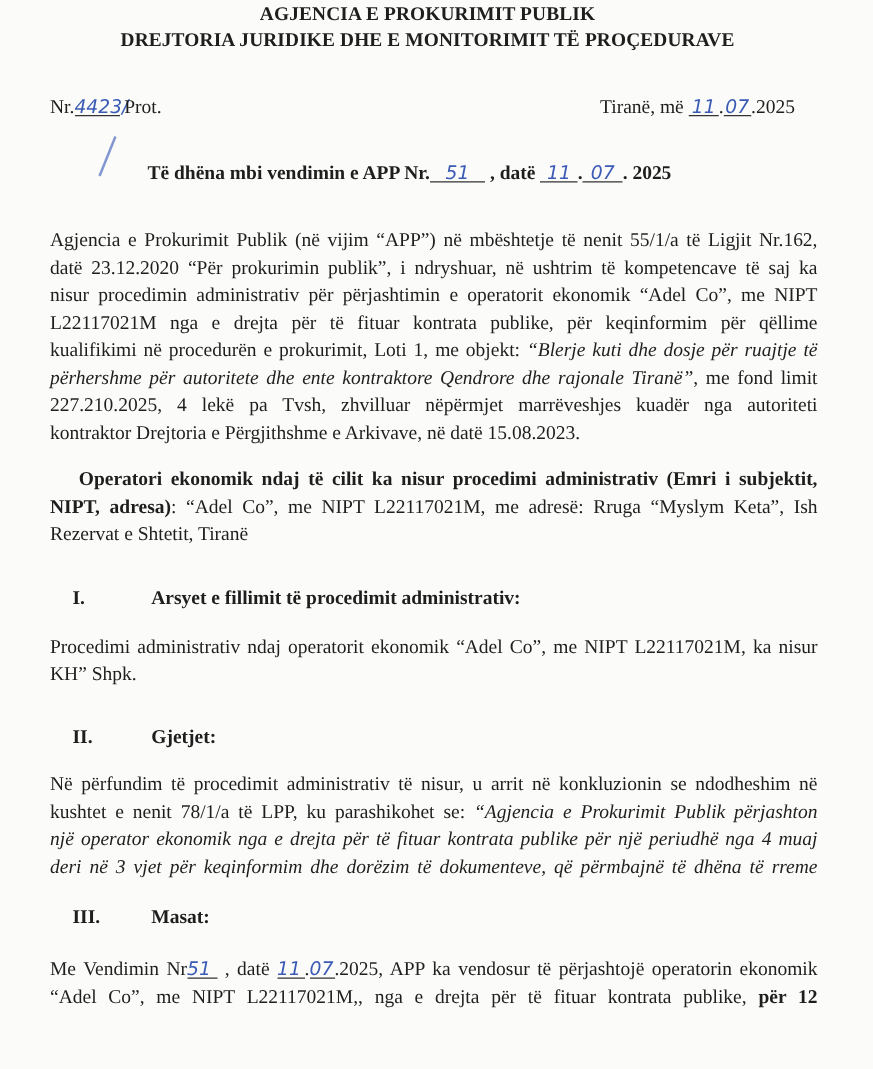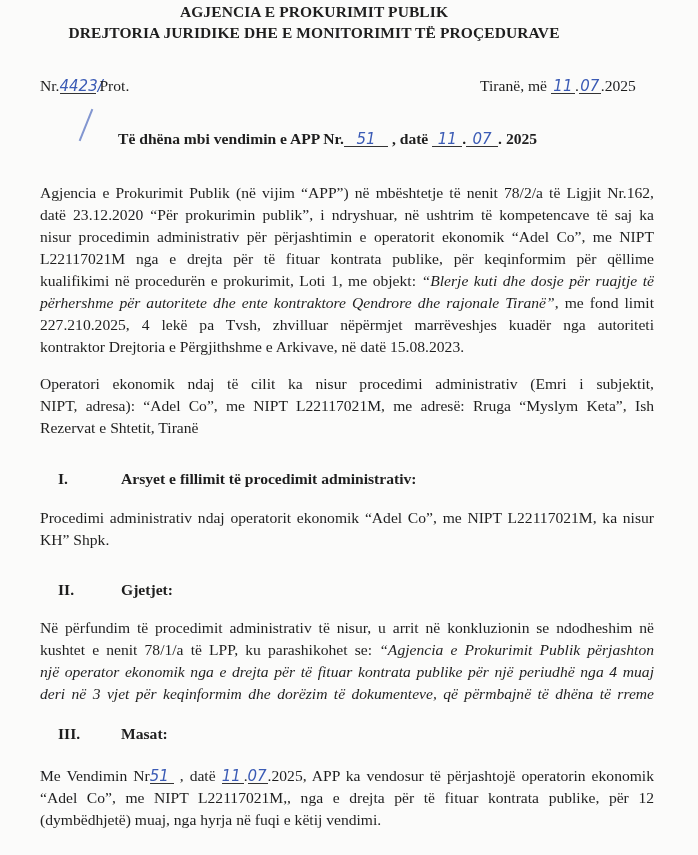--- a/index.html
+++ b/index.html
@@ -6,42 +6,42 @@
   body {
     width: 698px; height: 855px; overflow: hidden;
     background: #fbfbfa;
     font-family: "Liberation Serif", "DejaVu Serif", serif;
     color: #1e1e1e;
     position: relative;
   }
   .abs { position: absolute; }
   .hdr {
     left: 0; width: 628px; text-align: center;
-    font-weight: bold; font-size: 15.5px; letter-spacing: 0.1px;
+    font-weight: bold; font-size: 15.5px; letter-spacing: 0.1px; padding-left: 28px;
   }
   .hw {
     font-family: "DejaVu Sans", sans-serif;
     font-style: italic;
     color: #3b5bb5;
     font-size: 15px;
     display: inline-block;
     border-bottom: 1px solid #333;
     text-align: center;
     line-height: 14px;
     vertical-align: baseline;
   }
   .line { font-size: 15.6px; line-height: 22px; }
   .para {
     left: 40px; width: 614px;
     font-size: 15.6px; line-height: 22px;
     text-align: justify;
   }
   .para .l { display: block; text-align: justify; text-align-last: justify; }
   .para .l.last { text-align-last: left; }
-  b { font-weight: normal; }
+  b { font-weight: bold; }
   i { font-style: italic; }
   .sec { font-weight: bold; font-size: 15.6px; }
   .sec .num { position: absolute; left: 0; }
   .sec .ttl { position: absolute; left: 63px; white-space: nowrap; }
   .slash {
     position: absolute; left: 85px; top: 108px; width: 2px; height: 34px;
     background: #5a74c2; transform: rotate(22deg); opacity: 0.75;
   }
 </style>
 </head>
@@ -61,32 +61,32 @@
   <span class="hw" style="width:24px;">11</span>.<span class="hw" style="width:22px;">07</span><span>.2025</span>
 </div>
 
 <div class="abs" style="left:118px; top:130px; font-weight:bold; font-size:15.6px; white-space:nowrap;">
   <span>Të dhëna mbi vendimin e APP Nr.</span><span class="hw" style="width:44px; font-weight:normal;">51</span>
   <span>, datë</span>
   <span class="hw" style="width:30px; font-weight:normal;">11</span>.<span class="hw" style="width:32px; font-weight:normal;">07</span><span>. 2025</span>
 </div>
 
 <div class="abs para" style="top:182px;">
-  <span class="l">Agjencia e Prokurimit Publik (në vijim “APP”) në mbështetje të nenit 78/2/a të Ligjit Nr.162,</span>
+  <span class="l">Agjencia e Prokurimit Publik (në vijim “APP”) në mbështetje të nenit 55/1/a të Ligjit Nr.162,</span>
   <span class="l">datë 23.12.2020 “Për prokurimin publik”, i ndryshuar, në ushtrim të kompetencave të saj ka</span>
   <span class="l">nisur procedimin administrativ për përjashtimin e operatorit ekonomik “Adel Co”, me NIPT</span>
   <span class="l">L22117021M nga e drejta për të fituar kontrata publike, për keqinformim për qëllime</span>
   <span class="l"><span>kualifikimi në procedurën e prokurimit, Loti 1, me objekt:</span> <i>“Blerje kuti dhe dosje për ruajtje të</i></span>
   <span class="l"><i>përhershme për autoritete dhe ente kontraktore Qendrore dhe rajonale Tiranë”</i><span>, me fond limit</span></span>
   <span class="l">227.210.2025, 4 lekë pa Tvsh, zhvilluar nëpërmjet marrëveshjes kuadër nga autoriteti</span>
   <span class="l last">kontraktor Drejtoria e Përgjithshme e Arkivave, në datë 15.08.2023.</span>
 </div>
 
 <div class="abs para" style="top:373px;">
-  <span class="l" style="font-weight:normal;">Operatori ekonomik ndaj të cilit ka nisur procedimi administrativ (Emri i subjektit,</span>
+  <span class="l" style="font-weight:bold;margin-left:23px;">Operatori ekonomik ndaj të cilit ka nisur procedimi administrativ (Emri i subjektit,</span>
   <span class="l"><b>NIPT, adresa)</b><span>: “Adel Co”, me NIPT L22117021M, me adresë: Rruga “Myslym Keta”, Ish</span></span>
   <span class="l last">Rezervat e Shtetit, Tiranë</span>
 </div>
 
 <div class="abs sec" style="left:58px; top:470px; width:600px; height:22px;">
   <span class="num">I.</span>
   <span class="ttl">Arsyet e fillimit të procedimit administrativ:</span>
 </div>
 <div class="abs para" style="top:507px;">
   <span class="l">Procedimi administrativ ndaj operatorit ekonomik “Adel Co”, me NIPT L22117021M, ka nisur</span>
@@ -104,14 +104,13 @@
   <span class="l"><i>deri në 3 vjet për keqinformim dhe dorëzim të dokumenteve, që përmbajnë të dhëna të rreme</i></span>
 </div>
 
 <div class="abs sec" style="left:58px; top:725px; width:600px; height:22px;">
   <span class="num">III.</span>
   <span class="ttl">Masat:</span>
 </div>
 <div class="abs para" style="top:765px;">
   <span class="l"><span>Me Vendimin Nr</span><span class="hw" style="width:24px;">51</span> <span>, datë</span> <span class="hw" style="width:22px;">11</span>.<span class="hw" style="width:20px;">07</span>.<span>2025, APP ka vendosur të përjashtojë operatorin ekonomik</span></span>
   <span class="l"><span>“Adel Co”, me NIPT L22117021M,, nga e drejta për të fituar kontrata publike,</span> <b>për 12</b></span>
-  <span class="l last"><b>(dymbëdhjetë) muaj,</b><span> nga hyrja në fuqi e këtij vendimi.</span></span>
 </div>
 
 </body></html>

